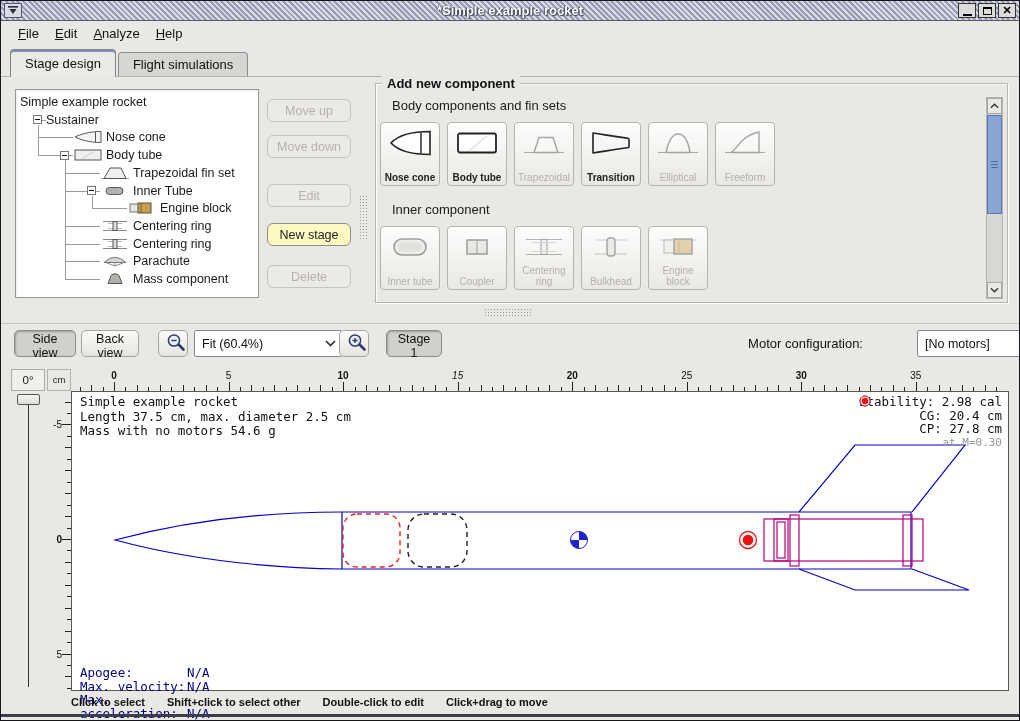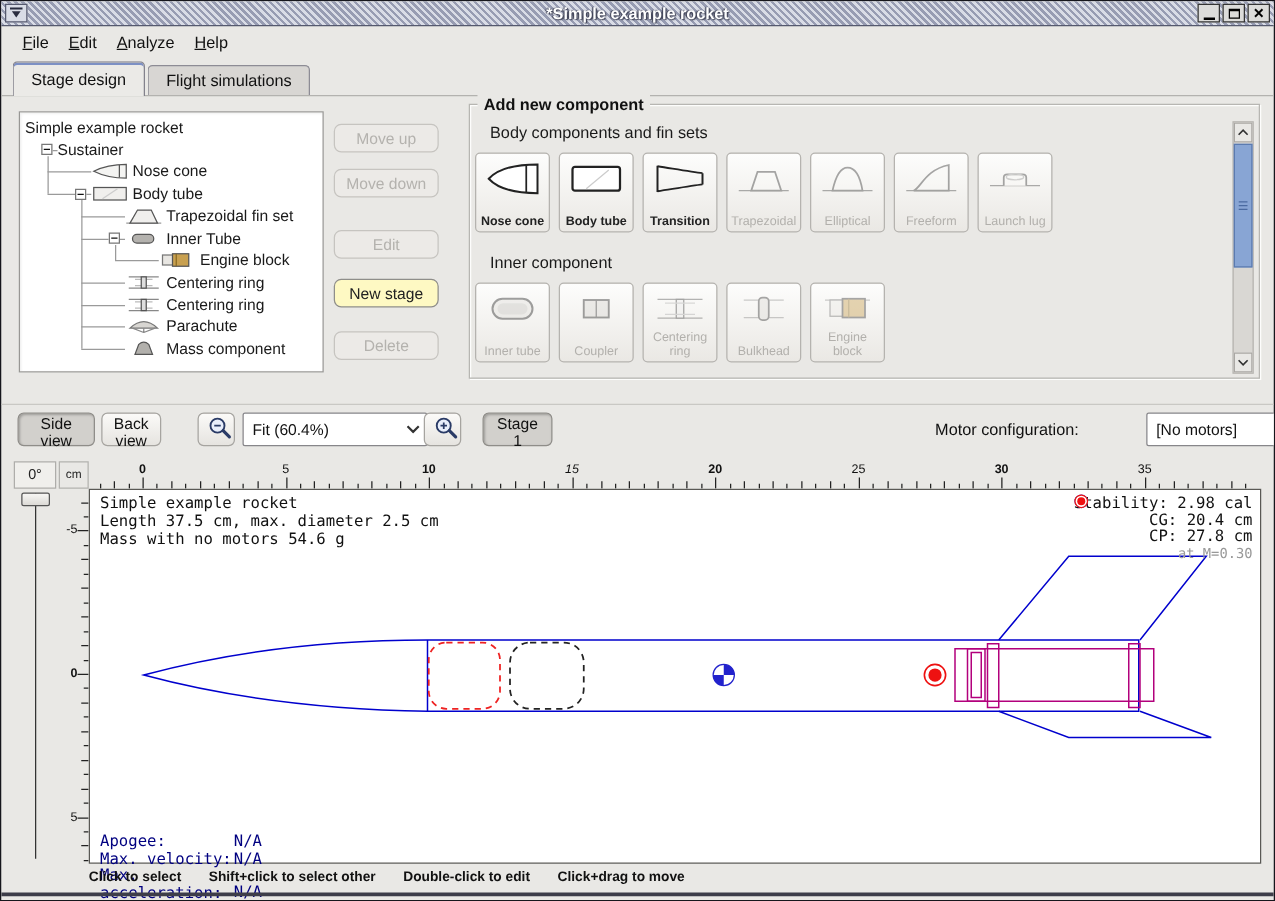--- a/index.html
+++ b/index.html
@@ -256,64 +256,54 @@
         </button>
         <button class="compbtn">
           <span class="cicon">
             <svg width="44" height="32" viewBox="0 0 44 32">
               <rect x="3" y="6.5" width="38" height="19" rx="2" fill="#fff" stroke="#222" stroke-width="1.8"></rect>
               <line x1="14" y1="24" x2="32" y2="9" stroke="#ccc"></line>
             </svg>
           </span>
           <span class="clabel">Body tube</span>
         </button>
-        <button class="compbtn">
-          <span class="cicon">
-            <svg width="44" height="32" viewBox="0 0 44 32">
-              <path d="M4,5.5 L4,26.5 M4,6 C20,8.5 32,10.5 40,11.5 M4,26 C20,23.5 32,21.5 40,20.5 M40,11.5 L40,20.5" fill="none" stroke="#222" stroke-width="1.6"></path>
-            </svg>
-          </span>
-          <span class="clabel">Transition</span>
-        </button>
         <button class="compbtn disabled">
           <span class="cicon">
             <svg width="44" height="32" viewBox="0 0 44 32">
               <line x1="2" y1="25.5" x2="42" y2="25.5" stroke="#444"></line>
               <path d="M12,25.5 L17,10.5 L31,10.5 L36,25.5 Z" fill="#fbfbf9" stroke="#333" stroke-width="1.4"></path>
             </svg>
           </span>
           <span class="clabel">Trapezoidal</span>
         </button>
+        <button class="compbtn">
+          <span class="cicon">
+            <svg width="44" height="32" viewBox="0 0 44 32">
+              <path d="M4,5.5 L4,26.5 M4,6 C20,8.5 32,10.5 40,11.5 M4,26 C20,23.5 32,21.5 40,20.5 M40,11.5 L40,20.5" fill="none" stroke="#222" stroke-width="1.6"></path>
+            </svg>
+          </span>
+          <span class="clabel">Transition</span>
+        </button>
         <button class="compbtn disabled">
           <span class="cicon">
             <svg width="44" height="32" viewBox="0 0 44 32">
               <line x1="2" y1="25.5" x2="42" y2="25.5" stroke="#444"></line>
               <path d="M10,25.5 Q14,7 22,7 Q31,7 34,25.5 Z" fill="#fbfbf9" stroke="#333" stroke-width="1.4"></path>
             </svg>
           </span>
           <span class="clabel">Elliptical</span>
         </button>
         <button class="compbtn disabled">
           <span class="cicon">
             <svg width="44" height="32" viewBox="0 0 44 32">
               <line x1="2" y1="25.5" x2="42" y2="25.5" stroke="#444"></line>
               <path d="M8,25.5 C14,23 17,9 36,5 L36,25.5 Z" fill="#fbfbf9" stroke="#333" stroke-width="1.4"></path>
             </svg>
           </span>
           <span class="clabel">Freeform</span>
-        </button>
-        <button class="compbtn disabled">
-          <span class="cicon">
-            <svg width="44" height="32" viewBox="0 0 44 32">
-              <line x1="2" y1="21.5" x2="42" y2="21.5" stroke="#444"></line>
-              <path d="M13,21.5 L13,15 Q13,12.5 16,12.5 L28,12.5 Q31,12.5 31,15 L31,21.5" fill="#fbfbf9" stroke="#333" stroke-width="1.4"></path>
-              <ellipse cx="22" cy="14.5" rx="7" ry="2.3" fill="none" stroke="#999"></ellipse>
-            </svg>
-          </span>
-          <span class="clabel">Launch lug</span>
         </button>
       </div>
     <div class="sec-label" style="top:118px">Inner component</div>
     <div class="btn-row" style="top:142px">
         <button class="compbtn disabled">
           <span class="cicon">
             <svg width="44" height="32" viewBox="0 0 44 32">
               <rect x="6" y="8" width="32" height="16" rx="8" fill="#e2e0dc" stroke="#222" stroke-width="1.6"></rect>
               <rect x="10" y="11.5" width="24" height="9" rx="4.5" fill="#c6c4c0"></rect>
             </svg>
@@ -378,21 +368,21 @@
           <svg width="9" height="6" viewBox="0 0 10 6">
             <path d="M1,1 L5,5 L9,1" stroke="#333" fill="none" stroke-width="1.5"></path>
           </svg>
         </div>
     </div>
   </div>
   <div class="hgrip"></div>
 
   <div class="toolbar">
     <button class="tbtn pressed" style="left:13px;width:62px">Side view</button>
-    <button class="tbtn" style="left:80px;width:48px">Back view</button>
+    <button class="tbtn" style="left:80px;width:58px">Back view</button>
     <button class="tbtn" style="left:157px;width:30px"><svg width="22" height="22" viewBox="0 0 22 22">
           <circle cx="9" cy="8.5" r="5.6" fill="#e8eefb" stroke="#2a3b66" stroke-width="1.5"></circle>
           <line x1="13.5" y1="12.5" x2="18.5" y2="17.5" stroke="#2a3b66" stroke-width="2.6" stroke-linecap="round"></line>
           <line x1="6.4" y1="8.5" x2="11.6" y2="8.5" stroke="#2a3b66" stroke-width="1.4"></line>
         </svg></button>
     <div class="combo" style="left:193px;width:148px">
       <span class="cval">Fit (60.4%)</span>
       <span class="carrow">
           <svg width="11" height="7" viewBox="0 0 11 7">
             <path d="M1,1 L5.5,5.5 L10,1" stroke="#333" fill="none" stroke-width="1.7"></path>

